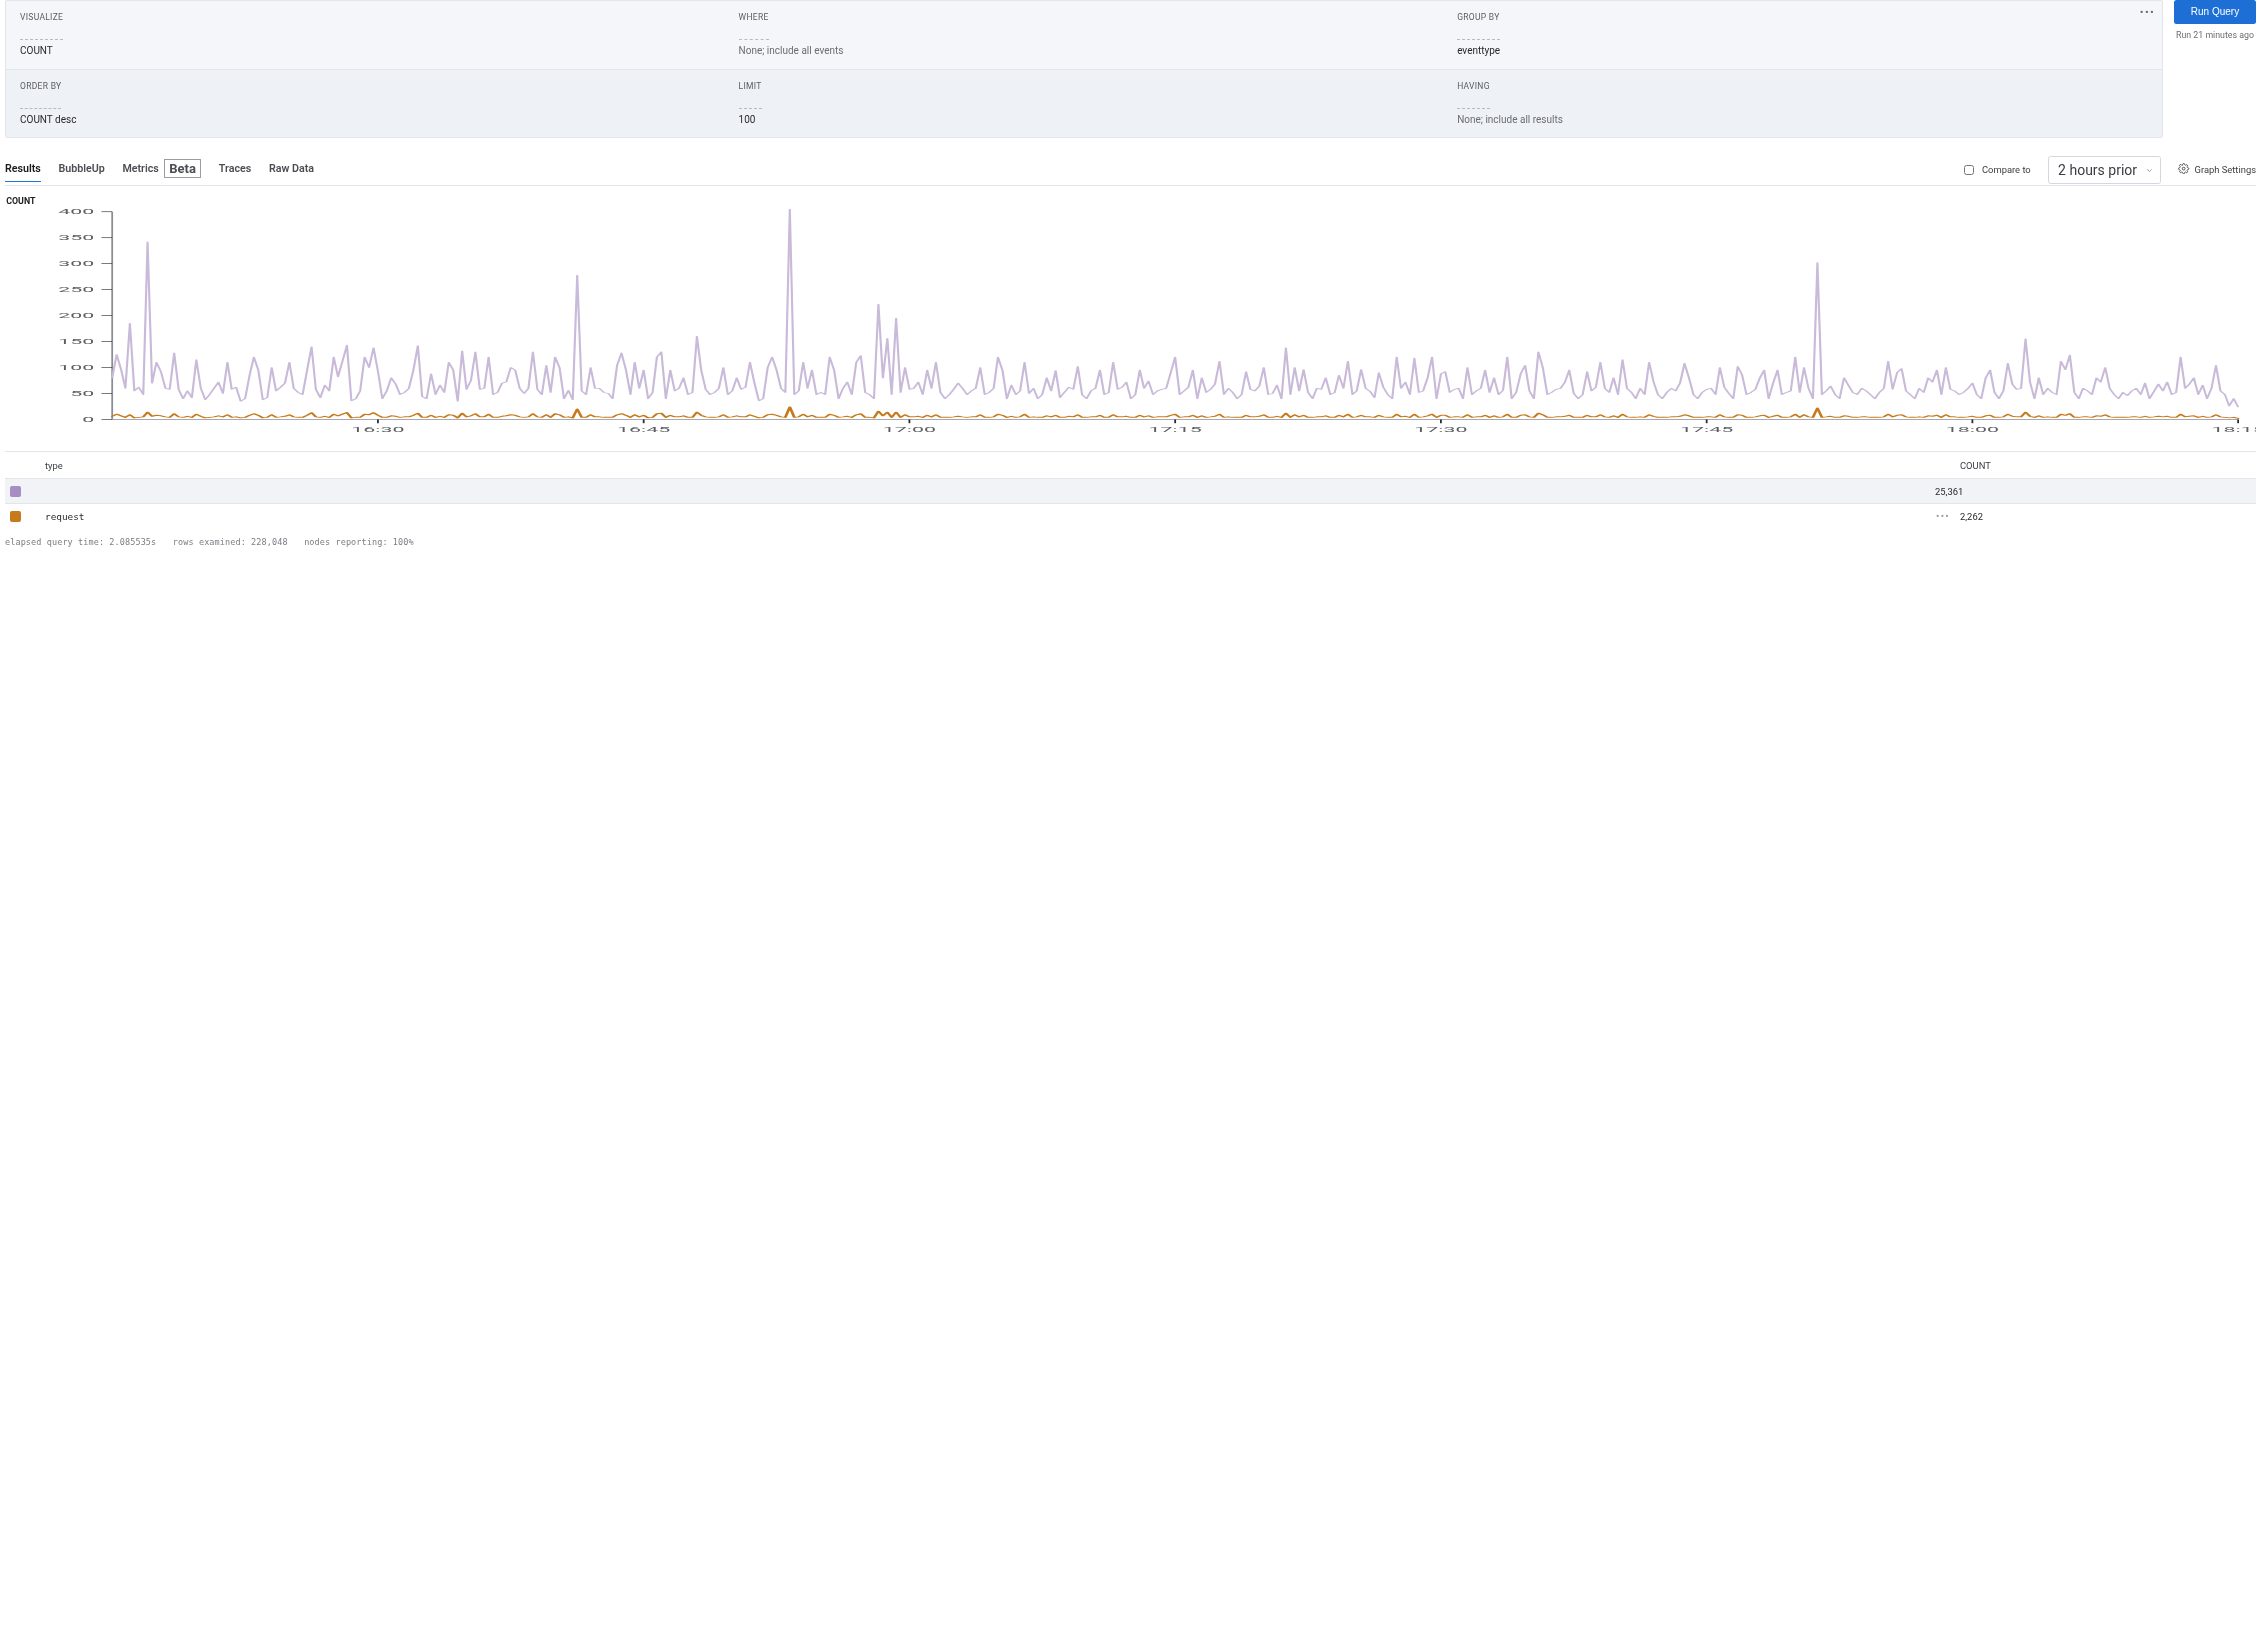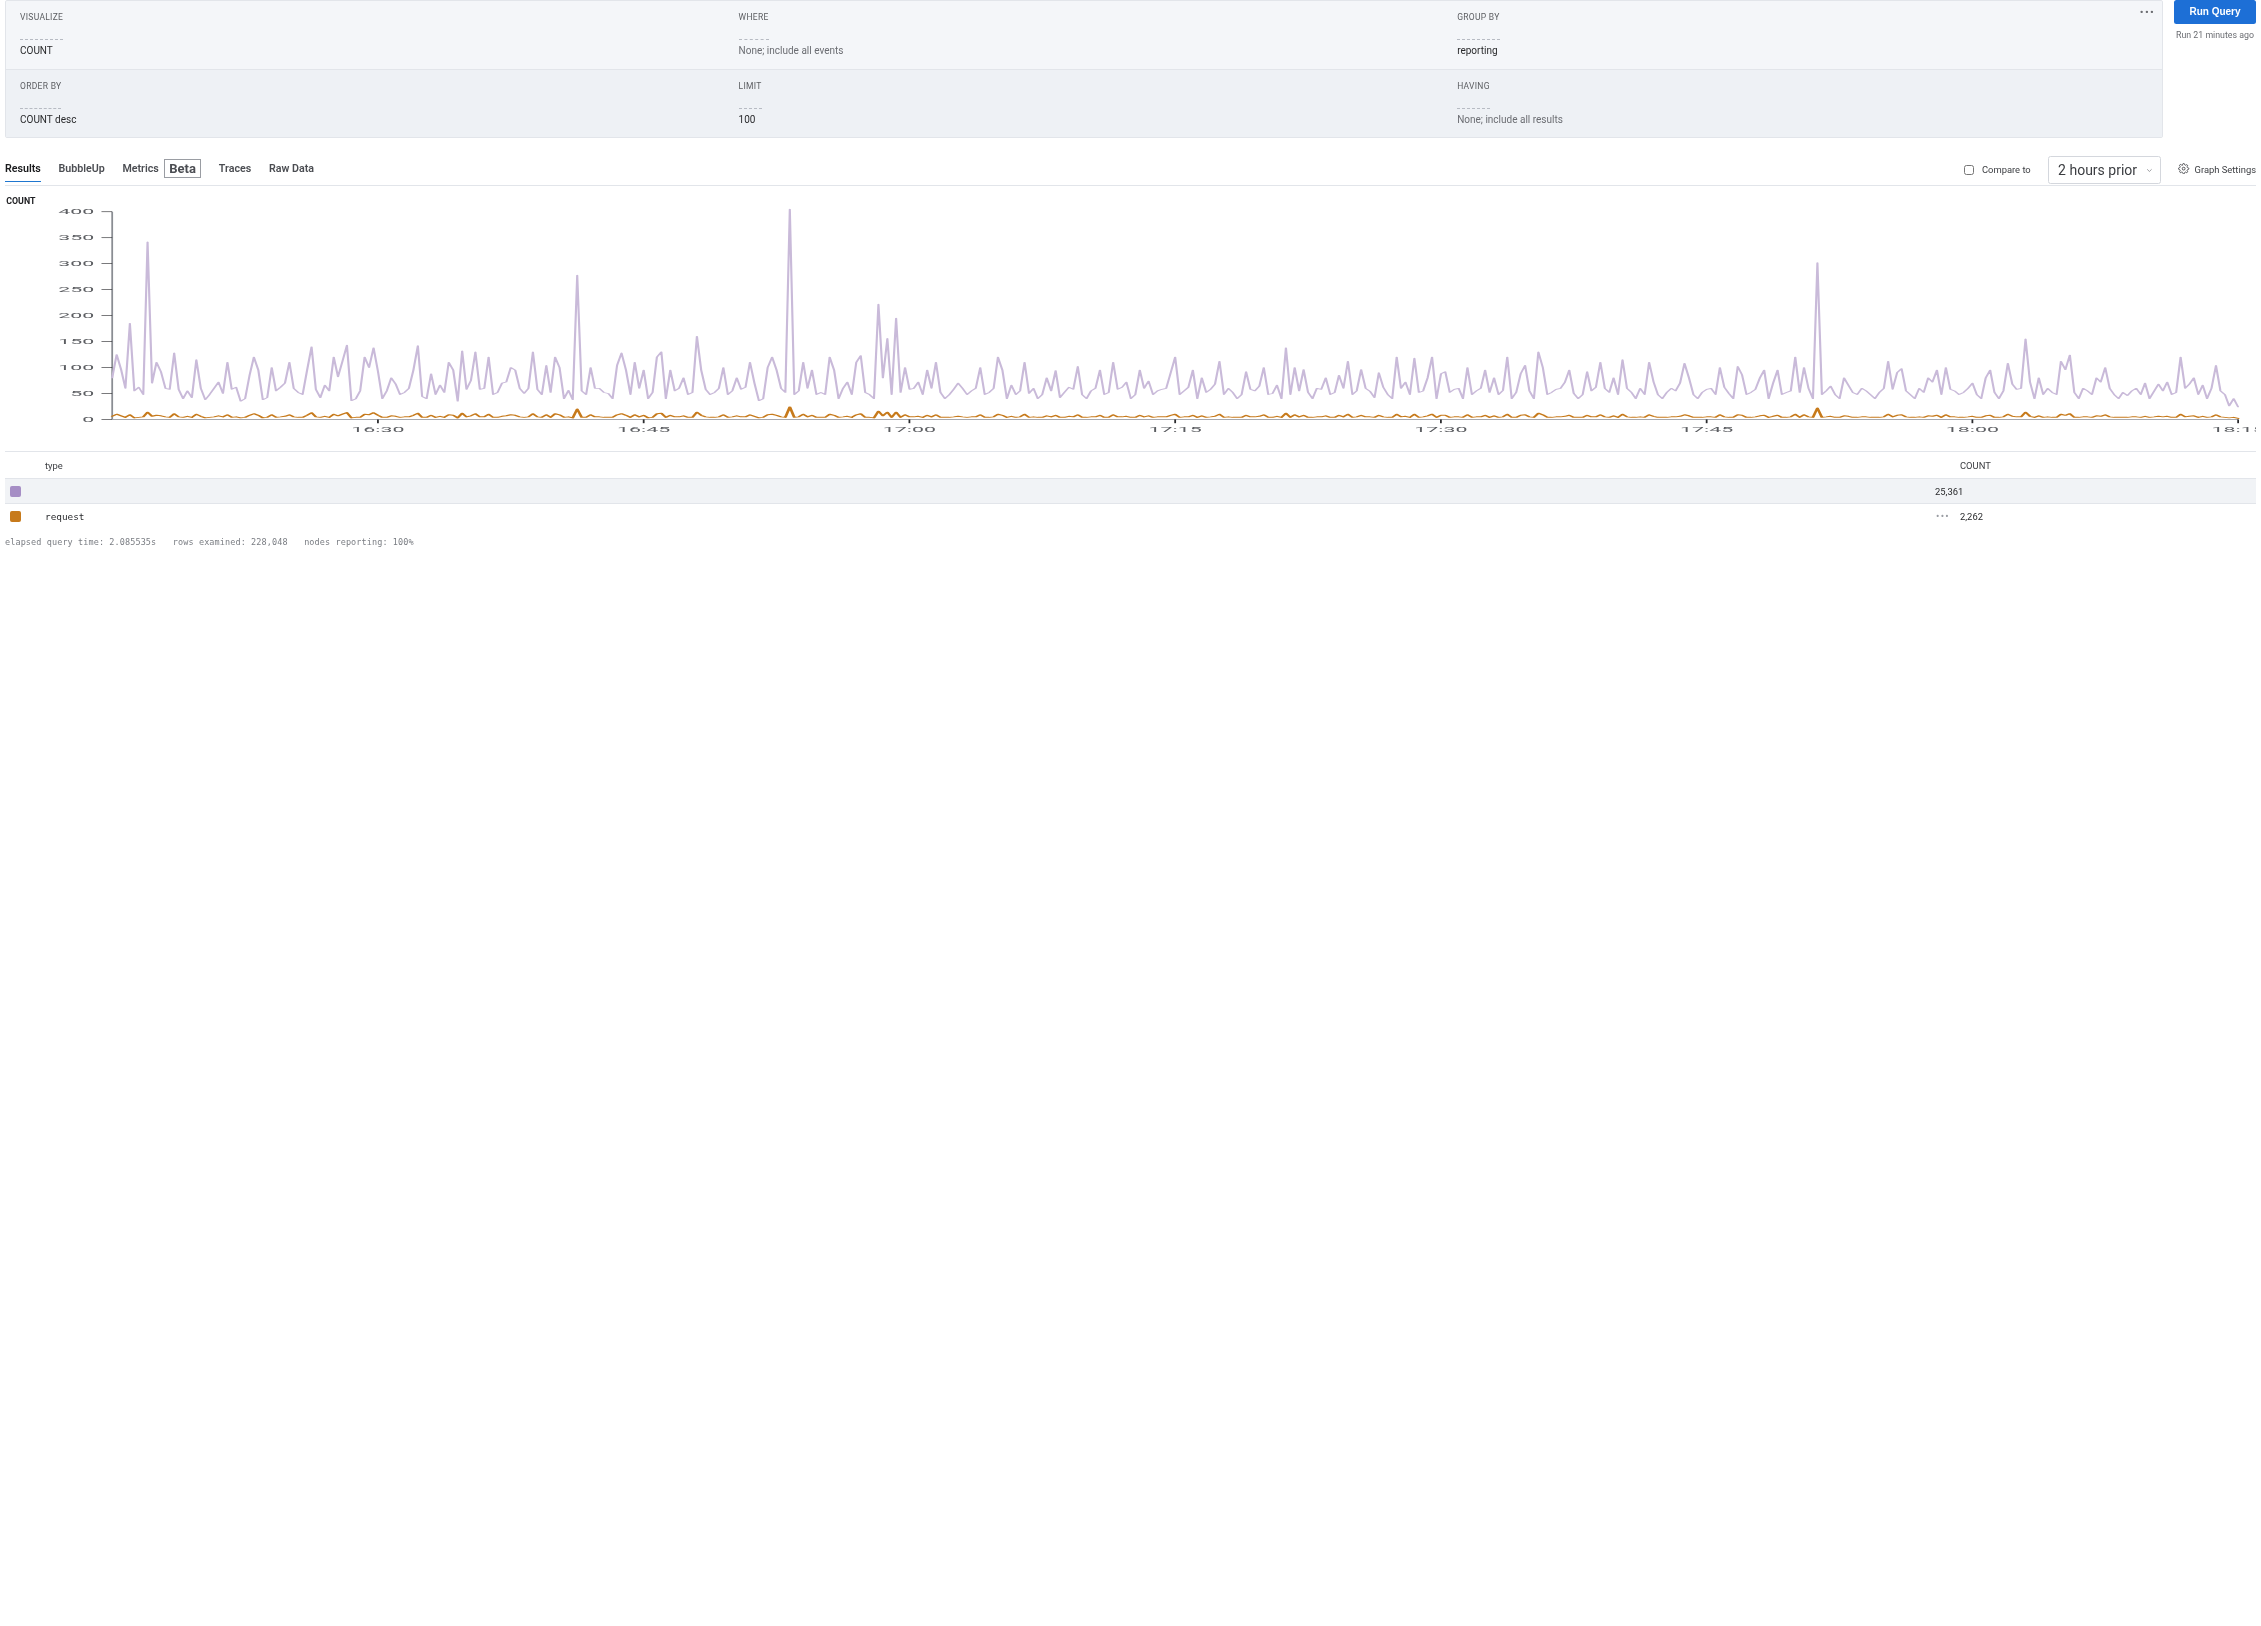--- a/index.html
+++ b/index.html
@@ -27,21 +27,21 @@
   .builder-cell{padding:10px 14px 12.6px 14px;}
   .builder-grid + .builder-grid{border-top:0.6px solid var(--border2);}
   .builder-grid + .builder-grid .builder-cell{background:var(--panel2);}
   .cell-label{font-size:8.5px;font-weight:400;letter-spacing:0.3px;color:var(--text2);border-bottom:0.6px dashed #b7bbc3;display:inline-block;padding-bottom:17px;margin-bottom:5px;cursor:default;}
   .cell-value{font-size:10px;color:var(--text);}
   .cell-value.muted{color:var(--muted);}
   .more-dots{position:absolute;right:7.5px;top:6.3px;font-size:11.3px;color:#6b6d72;cursor:pointer;letter-spacing:1.3px;}
   .builder-wrap{position:relative;flex:1;}
 
   .runcol{width:82px;display:flex;flex-direction:column;align-items:center;}
-  .run-btn{background:var(--blue-btn);color:#fff;border:none;border-radius:2.5px;font-weight:700;font-size:10px;padding:6.3px 8.8px;width:100%;cursor:pointer;}
+  .run-btn{background:var(--blue-btn);color:#fff;border:none;border-radius:2.5px;font-weight:400;font-size:10px;padding:6.3px 8.8px;width:100%;cursor:pointer;}
   .run-sub{color:#6b6d72;font-size:8.8px;text-align:center;margin-top:6.3px;line-height:1.3;}
 
   .tabsrow{display:flex;align-items:center;border-bottom:0.6px solid var(--border2);margin-top:16.3px;gap:17.6px;}
   .tabs{display:flex;align-items:center;gap:17.6px;}
   .tab{padding:5px 0 6.3px 0;font-size:10.7px;font-weight:600;color:#4b4d52;cursor:pointer;display:flex;align-items:center;gap:5px;border-bottom:1.9px solid transparent;}
   .tab.active{color:#1a1b1d;border-bottom-color:var(--blue);}
   .badge{border:0.6px solid #9a9da3;border-radius:0;padding:0.6px 4.4px;font-size:13px;font-weight:700;color:#4b4d52;}
   .tabs-spacer{flex:1;}
   .compare{display:flex;align-items:center;gap:5px;color:#3b3d41;font-size:9.4px;}
   .compare input[type="checkbox"]{width:10px;height:10px;}
@@ -76,21 +76,21 @@
 <body>
 <div class="app">
 
 <div class="builder-row">
   <div class="builder-wrap">
     <div class="more-dots">•••</div>
     <div class="builder">
       <div class="builder-grid" id="builder-row1">
             <div class="builder-cell"><div class="cell-label">VISUALIZE</div><div class="cell-value">COUNT</div></div>
             <div class="builder-cell"><div class="cell-label">WHERE</div><div class="cell-value muted">None; include all events</div></div>
-            <div class="builder-cell"><div class="cell-label">GROUP BY</div><div class="cell-value">reporting</div></div>
+            <div class="builder-cell"><div class="cell-label">GROUP BY</div><div class="cell-value">eventtype</div></div>
           </div>
       <div class="builder-grid" id="builder-row2">
             <div class="builder-cell"><div class="cell-label">ORDER BY</div><div class="cell-value">COUNT desc</div></div>
             <div class="builder-cell"><div class="cell-label">LIMIT</div><div class="cell-value">100</div></div>
             <div class="builder-cell"><div class="cell-label">HAVING</div><div class="cell-value muted">None; include all results</div></div>
           </div>
     </div>
   </div>
   <div class="runcol">
     <button class="run-btn">Run Query</button>

